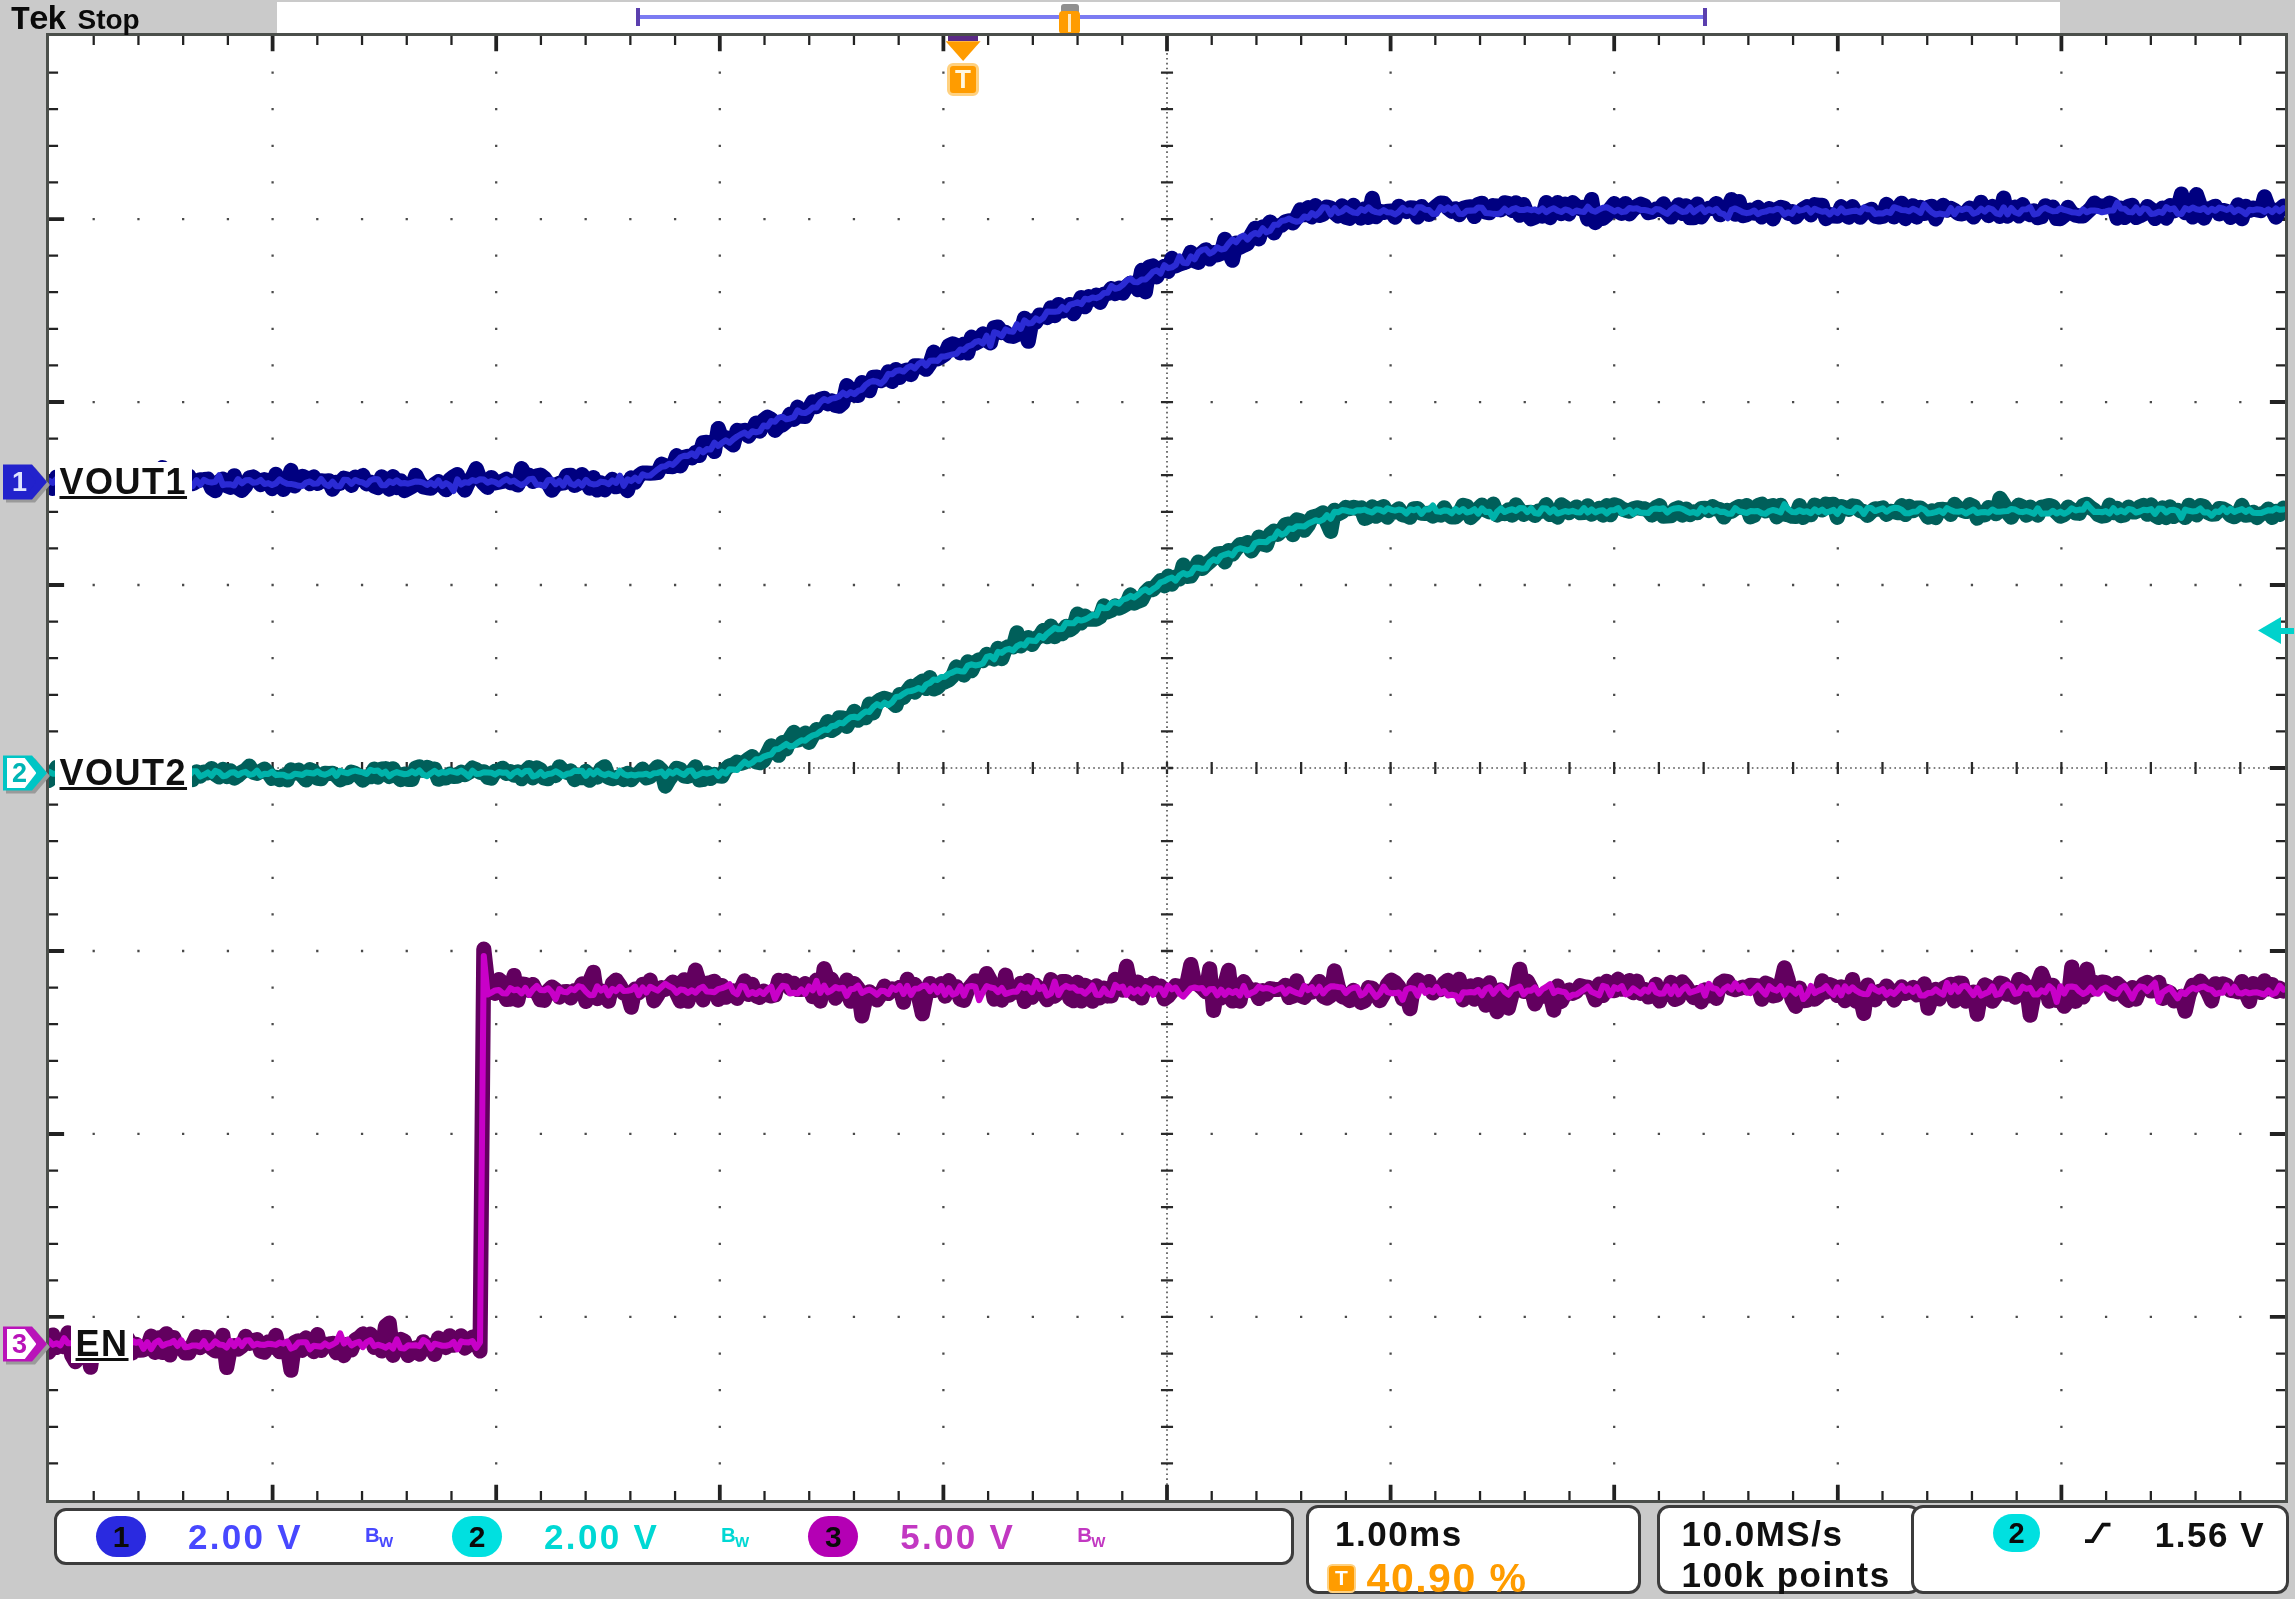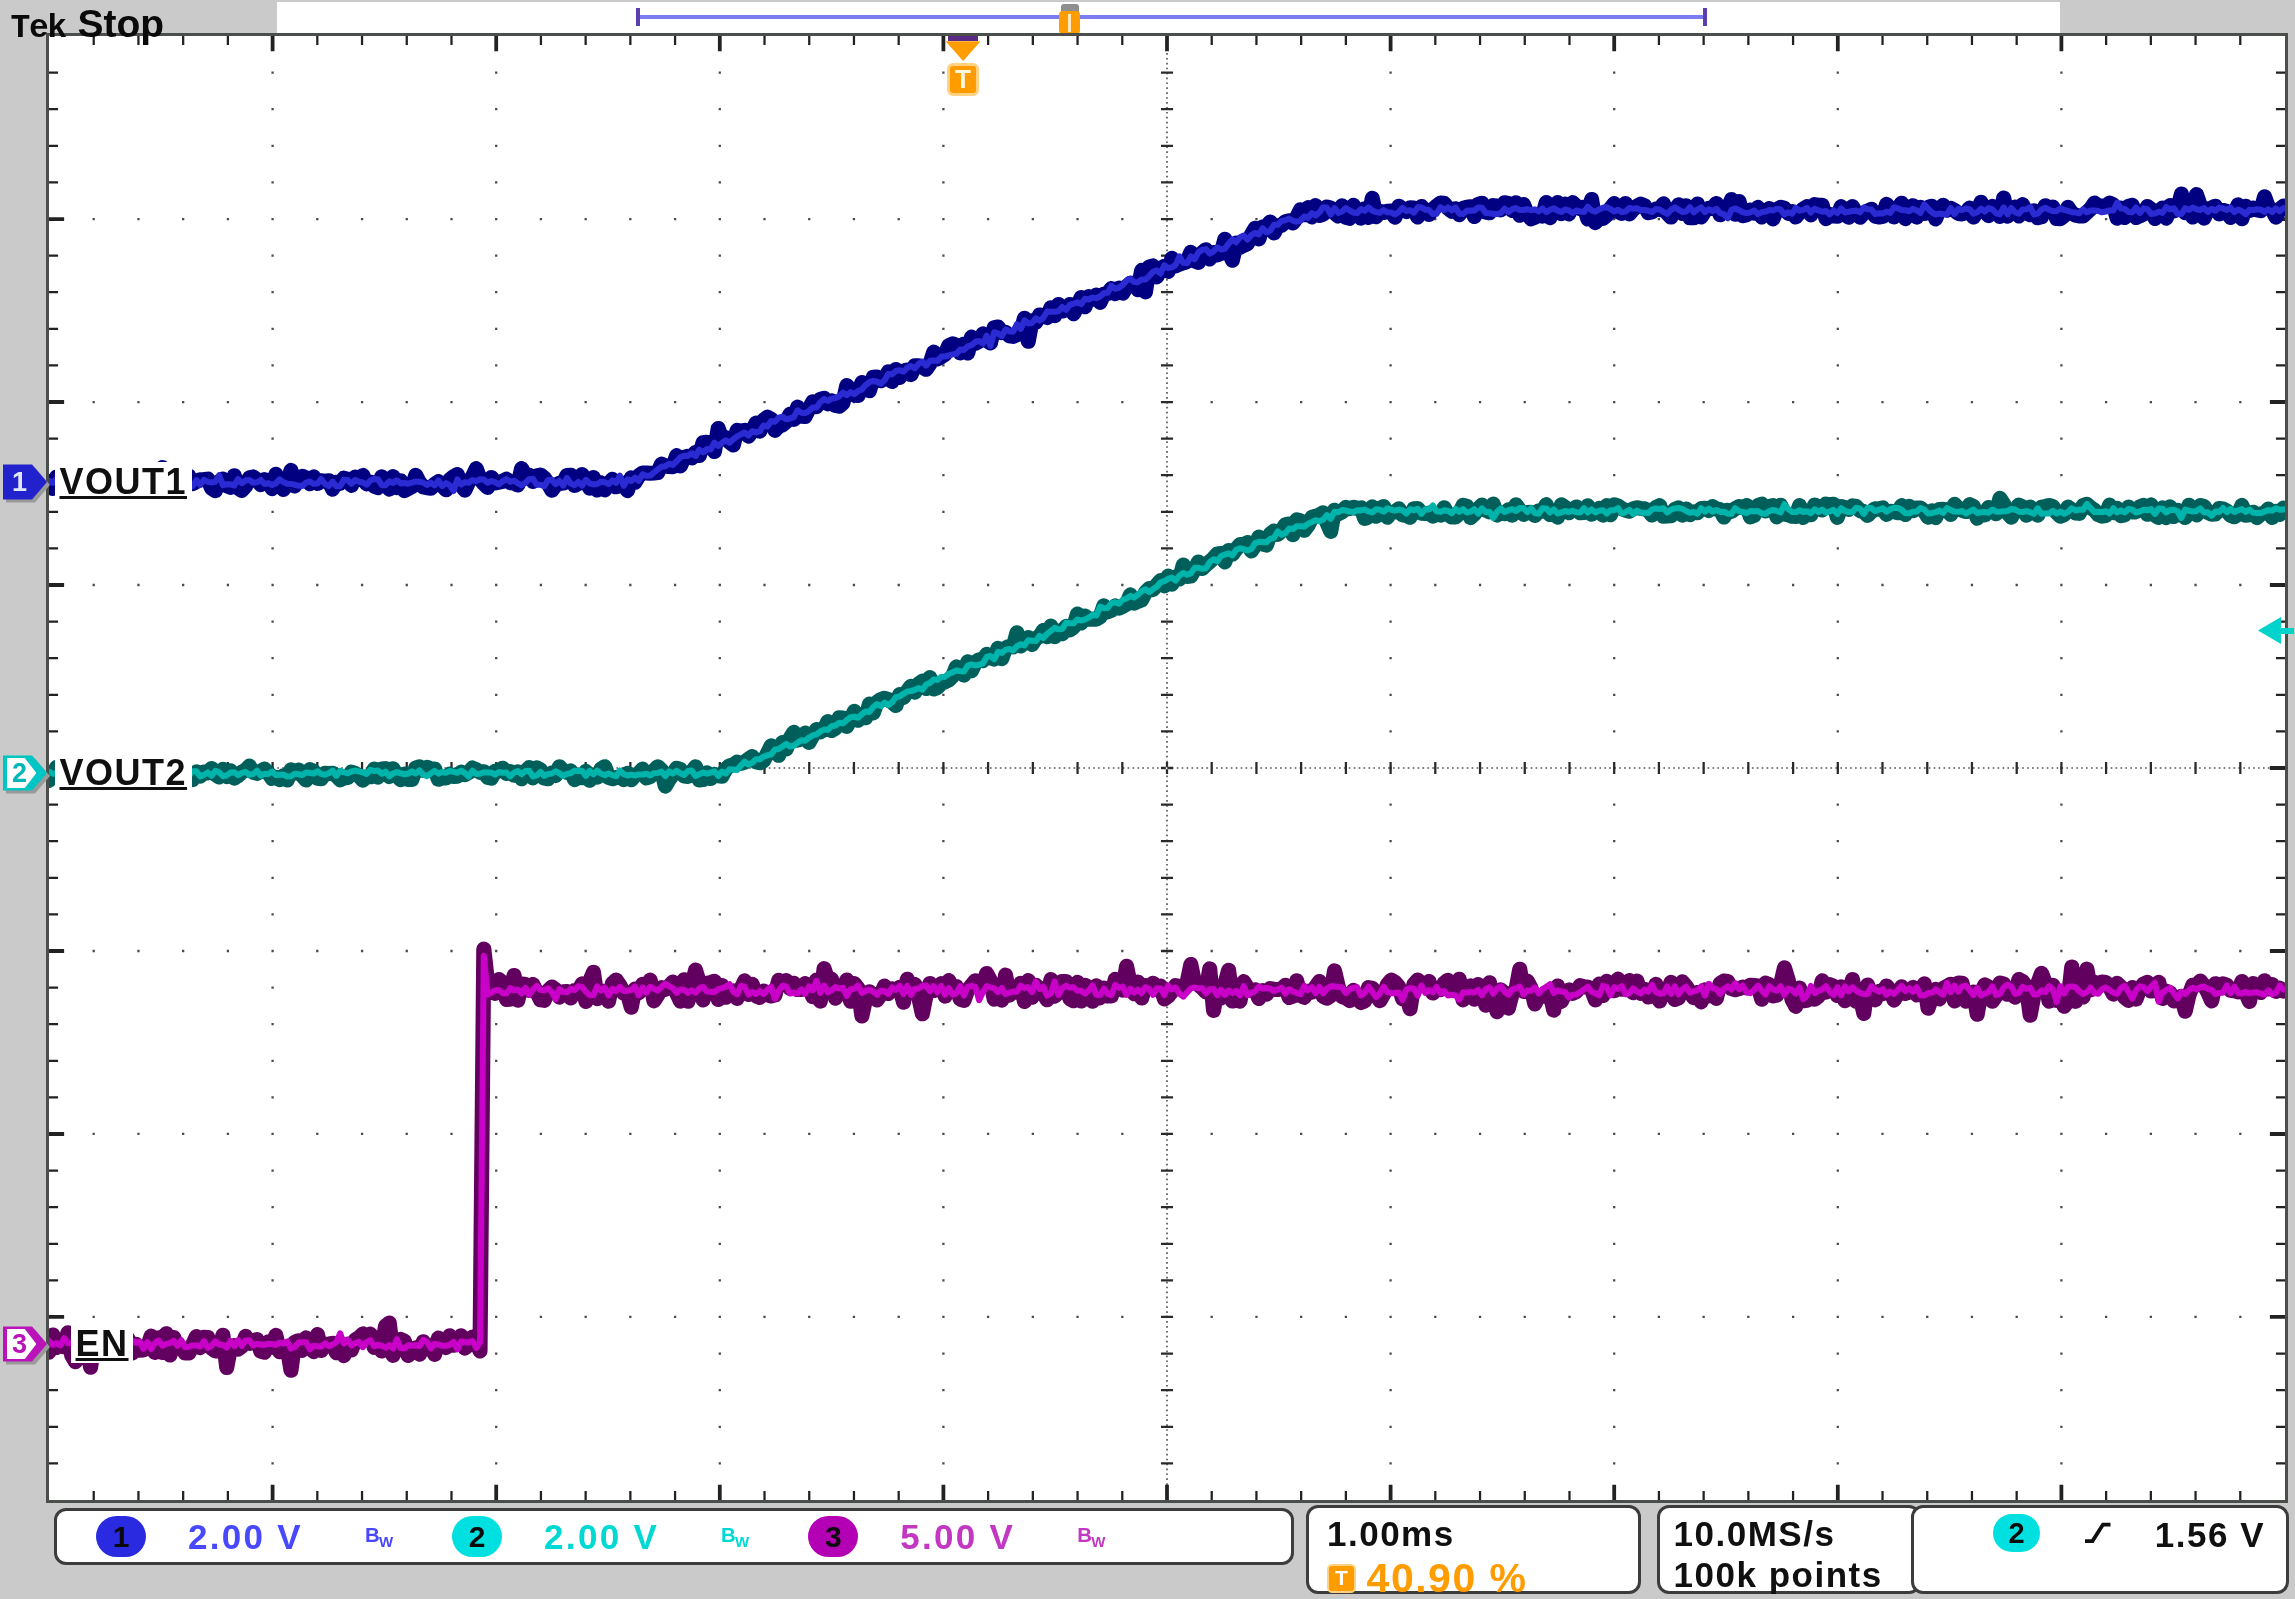--- a/index.html
+++ b/index.html
@@ -3,21 +3,21 @@
 <meta charset="utf-8">
 <style>
   html,body{margin:0;padding:0;background:#cacaca;}
   .page{position:relative;width:2295px;height:1600px;background:#cacaca;overflow:hidden;
         font-family:"Liberation Sans", sans-serif;}
   
   .topstrip{position:absolute;left:0;top:0;width:2295px;height:36px;background:#cacaca;}
   .topstrip .white{position:absolute;left:277px;top:2.3px;width:1783px;height:32.5px;background:#ffffff;}
   .brand{position:absolute;left:10.6px;top:1.5px;display:flex;align-items:baseline;gap:12px;z-index:5;}
   .brand .tek{font-family:Liberation Mono, monospace;font-weight:bold;font-size:33px;color:#0a0a0a;letter-spacing:-1.5px;}
-  .brand .stop{font-weight:bold;font-size:39px;color:#0a0a0a;}
+  .brand .stop{font-weight:bold;font-size:28px;color:#0a0a0a;}
   .recline{position:absolute;top:15px;height:3.8px;background:#7b7bf2;}
   .bracket{position:absolute;top:8.3px;width:3.8px;height:18px;background:#5b3fae;}
   .recmark{position:absolute;top:3.8px;width:21px;height:30px;}
   .recmark .cap{position:absolute;left:1.5px;top:0;width:18px;height:8.3px;background:#8f8f8f;border-radius:3px 3px 0 0;}
   .recmark .body{position:absolute;left:0;top:6.8px;width:21px;height:23.4px;background:#ff9c00;border-radius:3.8px;}
   .recmark .slit{position:absolute;left:9px;top:9.8px;width:3px;height:18px;background:#ffe9c0;}
   .recmark .undertick{position:absolute;left:3px;top:29px;width:15px;height:5.3px;background:#5b2a86;}
   
   .plot{position:absolute;left:49px;top:36px;width:2236px;height:1464px;background:#ffffff;
         outline:3px solid #4b4f4b;overflow:visible;}
@@ -45,21 +45,21 @@
                 font-weight:bold;font-size:27px;line-height:38px;}
   
   .box{position:absolute;background:#ffffff;border:3px solid #3c3c3c;border-radius:12px;box-sizing:border-box;}
   .chip{display:inline-flex;align-items:center;justify-content:center;border-radius:755px;
         font-weight:bold;color:#0a0a0a;}
   .readrow{display:flex;align-items:center;}
   .val{font-weight:bold;font-size:35px;letter-spacing:2.3px;}
   .bw{font-weight:bold;display:inline-flex;align-items:flex-start;line-height:1;}
   .bw .b{font-size:20.4px;}
   .bw .w{font-size:15px;margin-top:9px;margin-left:-0.8px;}
-  .blk{color:#101010;font-weight:bold;font-size:35px;letter-spacing:1.5px;line-height:1.18;}
+  .blk{color:#101010;font-weight:bold;font-size:35px;letter-spacing:1.5px;line-height:1.18;margin-left:8px;}
   .tbadge2{display:inline-block;width:29px;height:29px;background:#ff9c00;border:2.3px solid #ffd180;
            border-radius:5.3px;box-sizing:border-box;color:#fff;font-weight:bold;font-size:21px;
            text-align:center;line-height:24px;}
   .orange{color:#ff9c00;font-weight:bold;font-size:41px;letter-spacing:1.5px;}
 </style>
 </head>
 <body>
 
 <div class="page">
 

